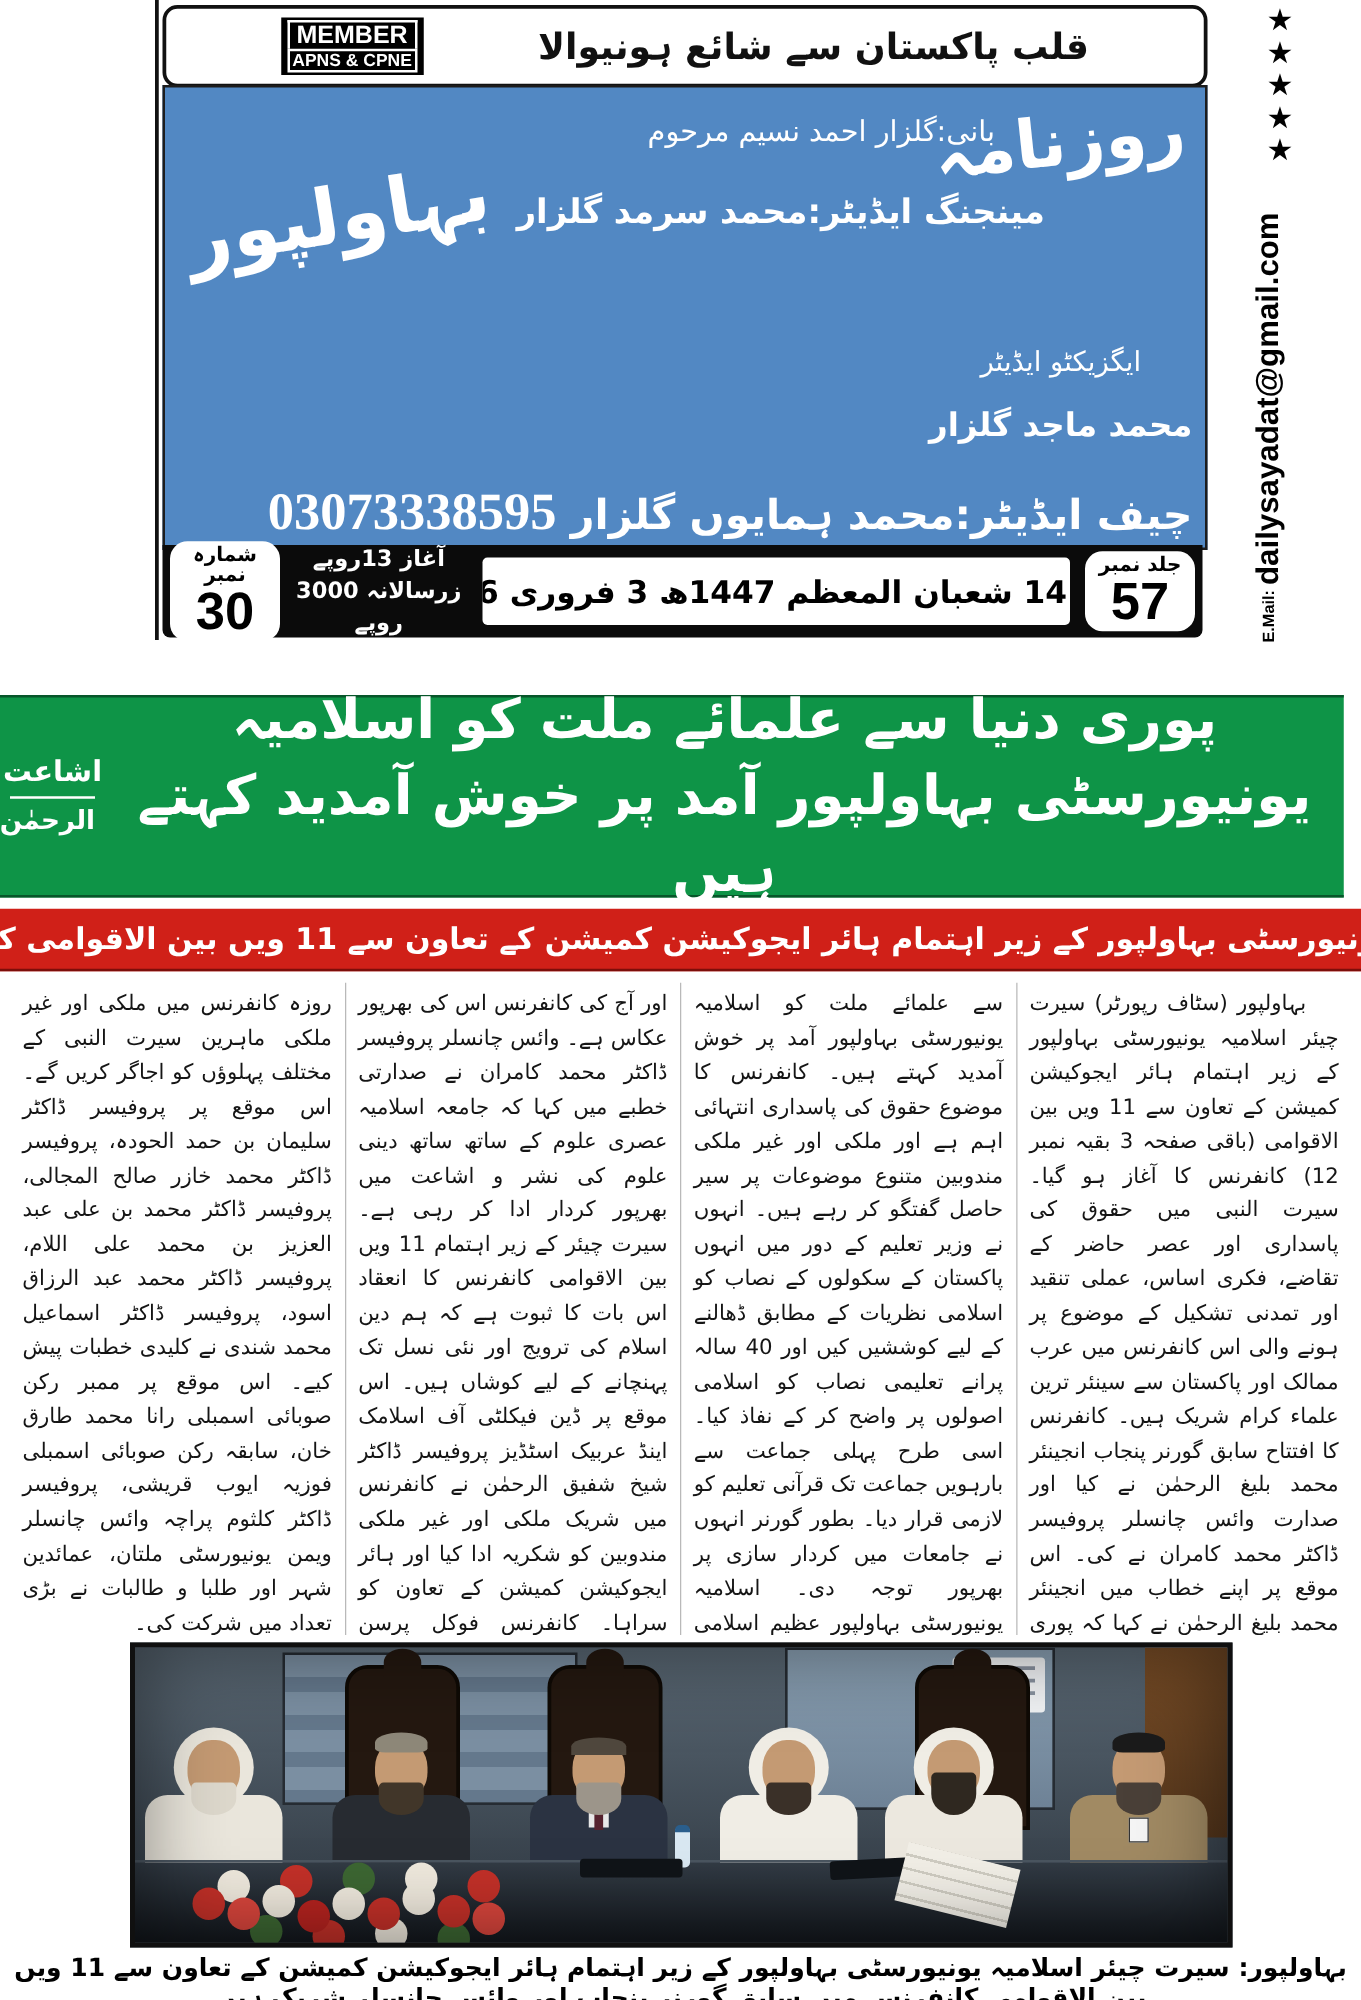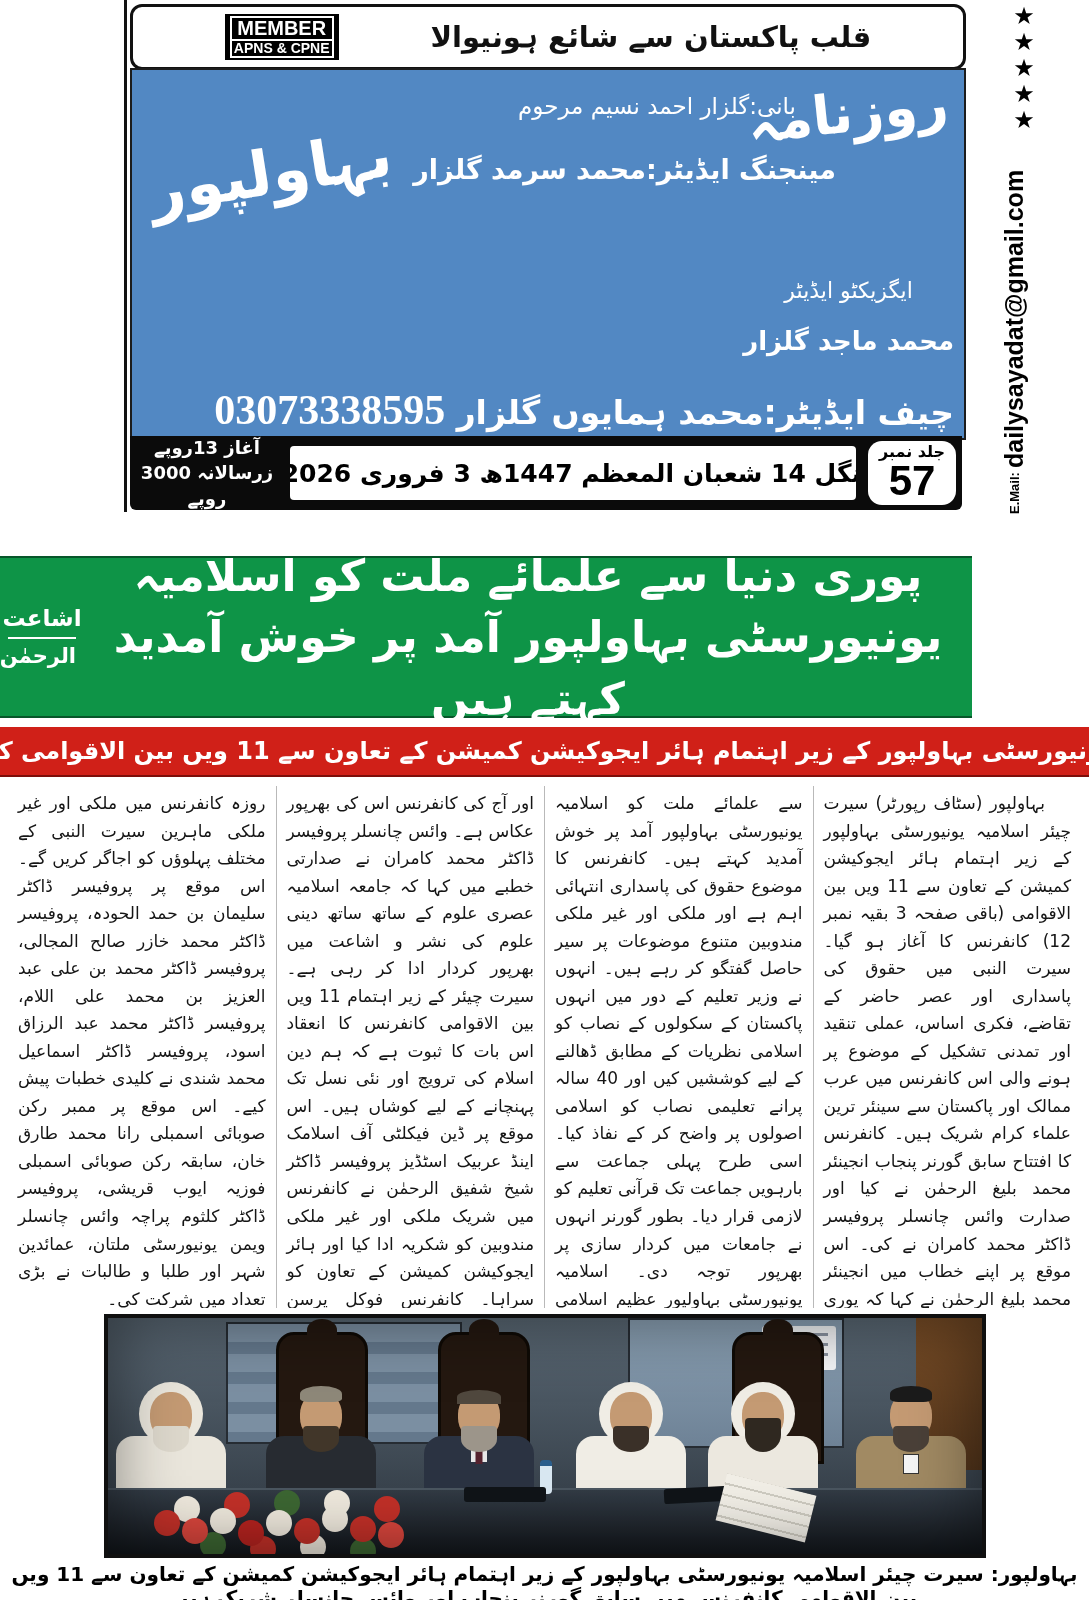--- a/index.html
+++ b/index.html
@@ -47,21 +47,21 @@
             border-radius:0 0 6px 6px;}
   .pill{background:#fff;border-radius:14px;width:88px;text-align:center;color:#000;padding:3px 0;line-height:1;}
   .pill .lbl{display:block;font-size:16px;font-weight:bold;}
   .pill .num{display:block;font-size:42px;font-weight:bold;font-family:"Liberation Sans",sans-serif;}
   .date-box{background:#fff;color:#000;flex:1;height:54px;margin:0 4px;border-radius:4px;display:flex;
             align-items:center;justify-content:center;font-size:25px;font-weight:bold;direction:rtl;
             white-space:nowrap;overflow:hidden;}
   .price{color:#fff;width:142px;text-align:center;font-size:18px;font-weight:bold;line-height:1.4;direction:rtl;}
 
   
-  .green-banner{position:absolute;left:0;top:556px;width:972px;height:162px;background:#0E9447;
+  .green-banner{position:absolute;left:0;top:556px;width:1075px;height:162px;background:#0E9447;
                 color:#fff;display:flex;direction:rtl;align-items:center;border-top:2px solid #07562a;
                 border-bottom:2px solid #07562a;box-sizing:border-box;}
   .green-banner .headline{flex:1;text-align:center;font-size:44px;font-weight:bold;line-height:1.4;
                           padding:0 6px;}
   .green-banner .attrib{width:84px;text-align:center;font-weight:bold;line-height:1.2;}
   .green-banner .attrib .a1{display:block;font-size:23px;}
   .green-banner .attrib .a2{display:block;font-size:21px;border-top:2px solid #fff;padding-top:5px;margin:4px 8px 0 8px;}
 
   
   .red-strip{position:absolute;left:0;top:727px;width:1089px;height:50px;background:#D02018;color:#fff;
@@ -168,20 +168,24 @@
   <div class="dateline">
     <div class="pill">
       <span class="lbl" dir="rtl">جلد نمبر</span>
       <span class="num">57</span>
     </div>
     <div class="date-box">منگل 14 شعبان المعظم 1447ھ 3 فروری 2026ء</div>
     <div class="price">
       <span>آغاز 13روپے</span><br>
       <span>زرسالانہ 3000 روپے</span>
     </div>
+    <div class="pill">
+      <span class="lbl" dir="rtl">شمارہ نمبر</span>
+      <span class="num">30</span>
+    </div>
   </div>
 
   <div class="green-banner">
     <div class="headline" dir="rtl">پوری دنیا سے علمائے ملت کو اسلامیہ یونیورسٹی بہاولپور آمد پر خوش آمدید کہتے ہیں</div>
     <div class="attrib">
       <span class="a1" dir="rtl">اشاعت</span>
       <span class="a2" dir="rtl">الرحمٰن</span>
     </div>
   </div>
 

